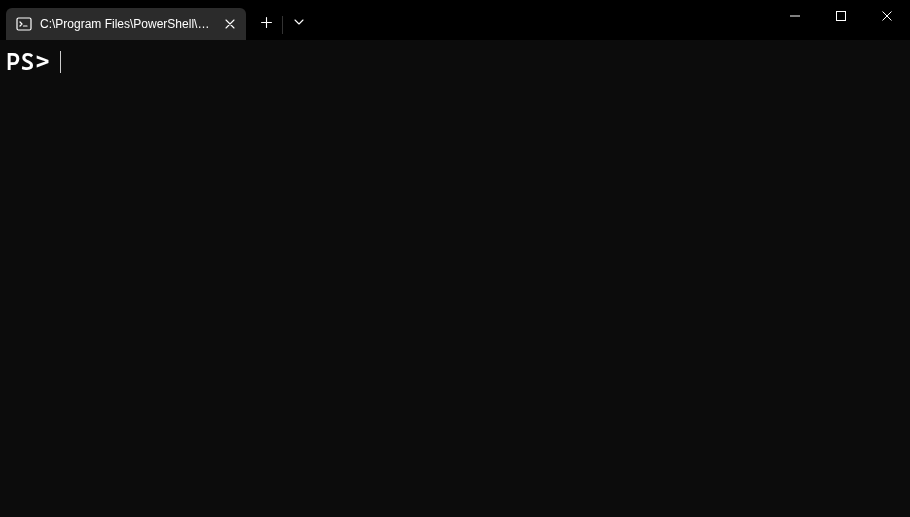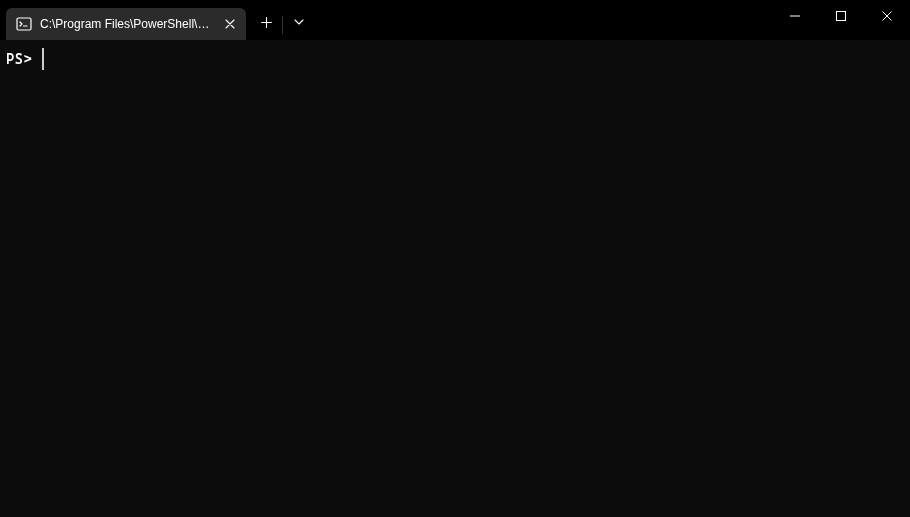--- a/index.html
+++ b/index.html
@@ -100,21 +100,21 @@
       height: 32px;
       display: flex;
       align-items: center;
       justify-content: center;
     }
     .terminal-body {
       background: #0c0c0c;
       height: calc(100% - 40px);
       padding: 8px 6px;
       font-family: 'Cascadia Mono', 'Consolas', monospace;
-      font-size: 14px;
+      font-size: 24px;
       color: #ffffff;
       position: relative;
     }
     .prompt-line {
       display: flex;
       align-items: center;
     }
     .prompt {
       font-weight: 600;
       letter-spacing: 0.5px;

